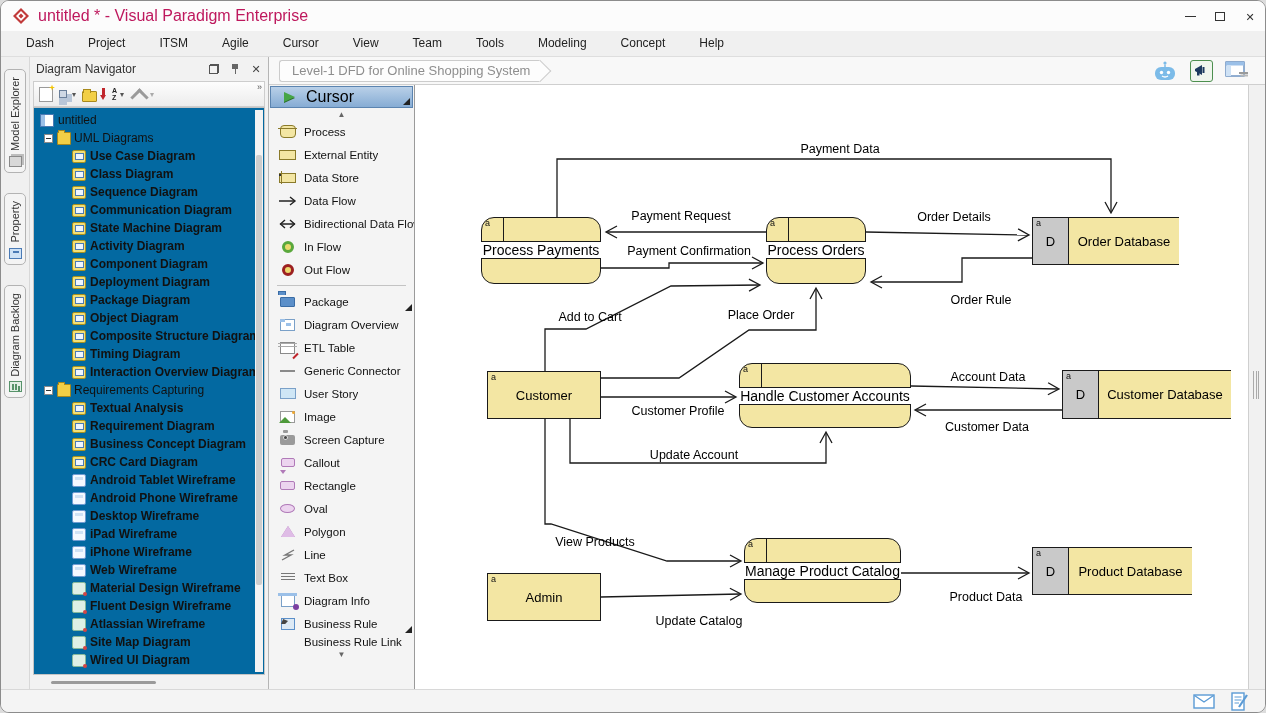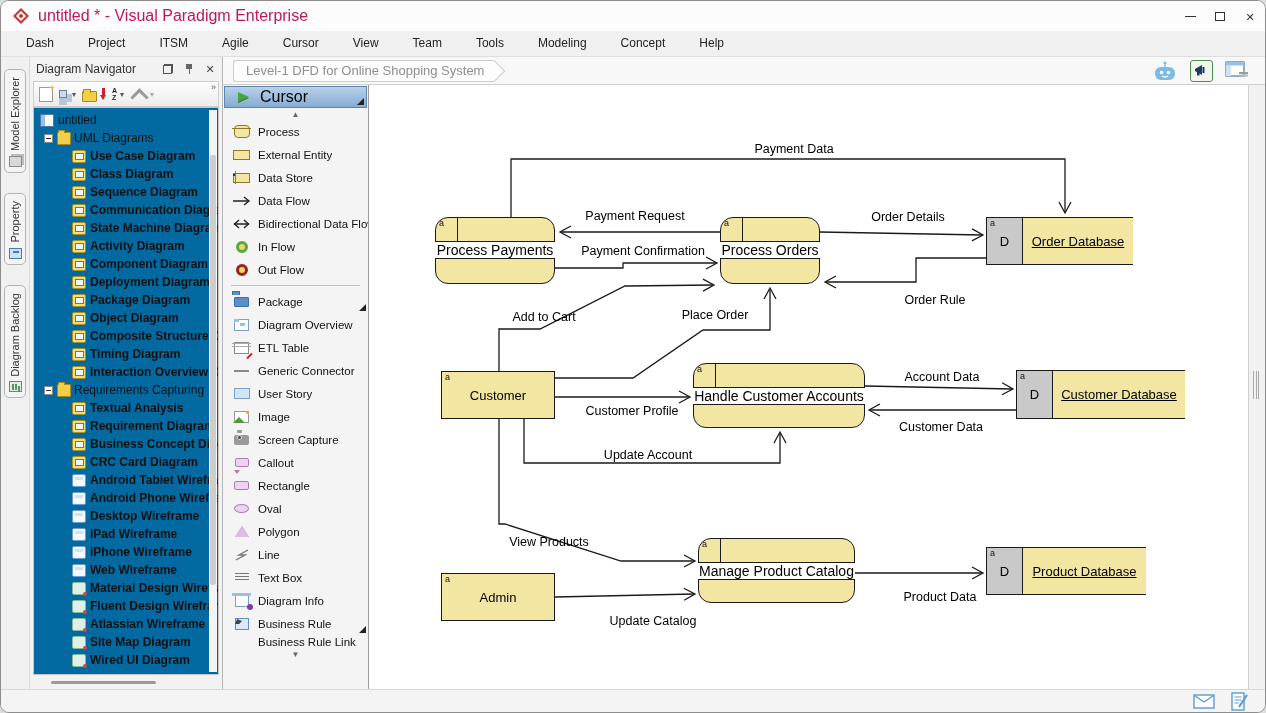--- a/index.html
+++ b/index.html
@@ -29,21 +29,21 @@
     display:flex;flex-direction:column;align-items:center;padding:7px 0 5px 0;gap:5px;}
   .vtab-label{writing-mode:vertical-rl;transform:rotate(180deg);font-size:11px;color:#333;}
   .mini-ic{width:13px;height:11px;flex:none;position:relative;}
   .mi-explorer{background:#d8d8d8;border:1px solid #8a8a8a;box-shadow:2px -2px 0 #bdbdbd;}
   .mi-property{background:#cfe2f5;border:1px solid #4a7ab5;}
   .mi-property::after{content:'';position:absolute;left:3px;top:2px;right:2px;height:2px;background:#4a7ab5;}
   .mi-backlog{background:#e2efe6;border:1px solid #57936a;}
   .mi-backlog::after{content:'';position:absolute;left:2px;bottom:1px;width:2px;height:6px;background:#57936a;
     box-shadow:3px 0 0 #57936a,6px 2px 0 #57936a;}
   
-  .navigator{width:194px;flex:none;display:flex;flex-direction:column;background:#f2f2f2;
+  .navigator{width:240px;flex:none;display:flex;flex-direction:column;background:#f2f2f2;
     border-right:1px solid #b5b5b5;border-left:1px solid #d8d8d8;}
   .nav-header{height:24px;display:flex;align-items:center;padding:0 6px;flex:none;}
   .nav-title{font-size:12px;color:#333;}
   .nav-header-icons{margin-left:auto;display:flex;gap:9px;align-items:center;}
   .hic{width:12px;height:12px;position:relative;display:flex;align-items:center;justify-content:center;}
   .hic-float::before{content:'';position:absolute;right:1px;top:1px;width:7px;height:7px;border:1px solid #555;}
   .hic-float::after{content:'';position:absolute;left:1px;bottom:1px;width:7px;height:7px;border:1px solid #555;background:#f2f2f2;}
   .hic-pin::before{content:'';position:absolute;top:1px;left:3px;width:6px;height:5px;background:#666;}
   .hic-pin::after{content:'';position:absolute;top:6px;left:5.5px;width:1.5px;height:5px;background:#666;}
   .hic-close::before{content:'\2715';font-size:11px;color:#444;}
@@ -164,21 +164,21 @@
   .proc-div{position:absolute;left:21px;top:0;width:1.4px;height:23px;background:#1a1a1a;}
   .proc-band{position:absolute;left:-1px;right:-1px;top:23px;height:18px;background:#fff;
     border-top:1.4px solid #1a1a1a;border-bottom:1.4px solid #1a1a1a;
     display:flex;align-items:center;justify-content:center;font-size:14px;color:#000;}
   .entity{position:absolute;background:#f3e6a3;border:1.4px solid #1a1a1a;
     display:flex;align-items:center;justify-content:center;font-size:13px;color:#000;}
   .dstore{position:absolute;display:flex;}
   .ds-id{width:37px;flex:none;background:#c9c9c9;border:1.4px solid #1a1a1a;position:relative;
     display:flex;align-items:center;justify-content:center;font-size:13px;color:#000;}
   .ds-name{flex:1;background:#f3e6a3;border-top:1.4px solid #1a1a1a;border-bottom:1.4px solid #1a1a1a;
-    display:flex;align-items:center;justify-content:center;font-size:13px;color:#000;text-decoration:underline;}
+    display:flex;align-items:center;justify-content:center;font-size:13px;color:#000;}
   .flow-label{position:absolute;transform:translate(-50%,-50%);font-size:12.5px;color:#000;white-space:nowrap;}
   
   .rstrip{width:17px;flex:none;background:#f1f1f1;border-left:1px solid #cfcfcf;position:relative;}
   .grip{position:absolute;left:4px;top:286px;width:6px;height:28px;
     background:repeating-linear-gradient(90deg,#aaa 0 1px,transparent 1px 2.5px);}
   
   .statusbar{height:23px;flex:none;background:#f4f4f4;border-top:1px solid #d8d8d8;
     display:flex;align-items:center;justify-content:flex-end;gap:16px;padding-right:16px;}
 </style>
 </head>

